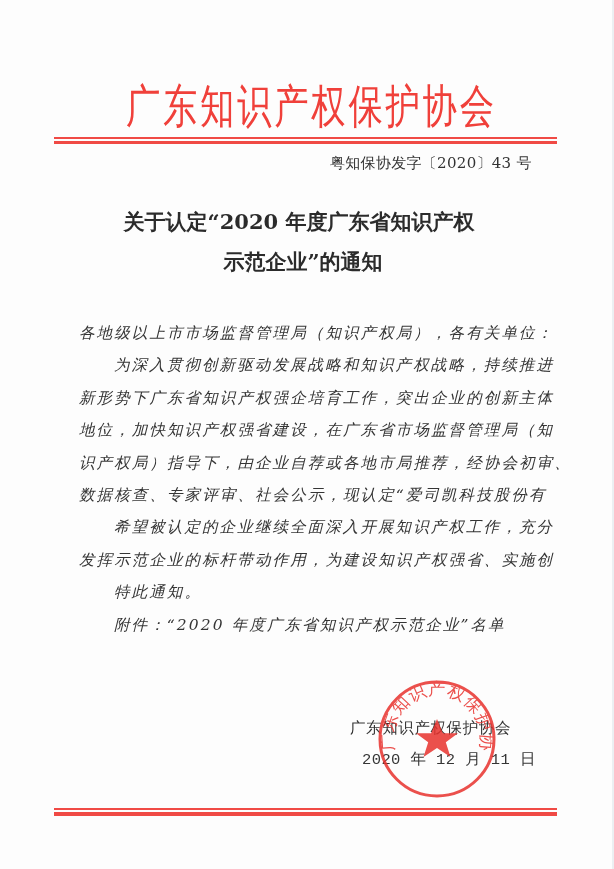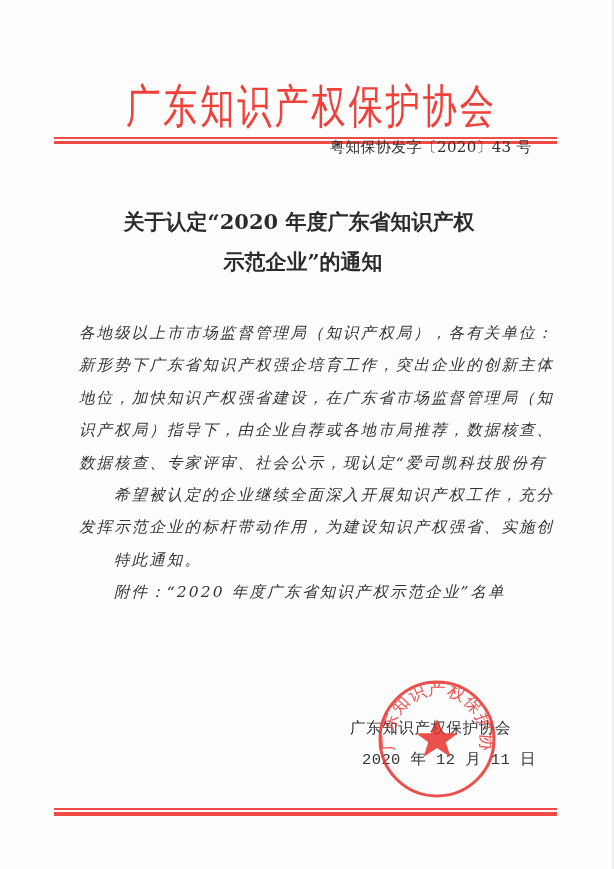--- a/index.html
+++ b/index.html
@@ -57,21 +57,21 @@
     background: #f04a45;
   }
   .rule-top-thin { top: 137px; height: 2px; }
   .rule-top-thick { top: 141px; height: 3px; }
   .rule-bottom-thin { top: 808px; height: 2px; }
   .rule-bottom-thick { top: 812px; height: 4px; }
 
   .doc-number {
     position: absolute;
     left: 330px;
-    top: 136px;
+    top: 152px;
     width: 210px;
     font-size: 15px;
     line-height: 22px;
     color: #333;
     letter-spacing: 0.3px;
     white-space: nowrap;
   }
 
   .title-line {
     position: absolute;
@@ -150,23 +150,24 @@
   <div class="red-rule rule-top-thin"></div>
   <div class="red-rule rule-top-thick"></div>
 
   <div class="doc-number">粤知保协发字〔2020〕43 号</div>
 
   <div class="title-line title-line-1">关于认定“2020 年度广东省知识产权</div>
   <div class="title-line title-line-2">示范企业”的通知</div>
 
   <div class="body-text">
     <p>各地级以上市市场监督管理局（知识产权局），各有关单位：</p>
+    <p class="indent">为深入贯彻创新驱动发展战略和知识产权战略，持续推进</p>
     <p>新形势下广东省知识产权强企培育工作，突出企业的创新主体</p>
     <p>地位，加快知识产权强省建设，在广东省市场监督管理局（知</p>
-    <p>识产权局）指导下，由企业自荐或各地市局推荐，数据核查、</p>
+    <p>识产权局）指导下，由企业自荐或各地市局推荐，经协会初审、</p>
     <p>数据核查、专家评审、社会公示，现认定“爱司凯科技股份有</p>
     <p class="indent">希望被认定的企业继续全面深入开展知识产权工作，充分</p>
     <p>发挥示范企业的标杆带动作用，为建设知识产权强省、实施创</p>
     <p class="indent">特此通知。</p>
     <p class="indent">附件：“2020 年度广东省知识产权示范企业”名单</p>
   </div>
 
   <div class="signature-block">
     <div class="sig-org">广东知识产权保护协会</div>
     <div class="sig-date">2020 年 12 月 11 日</div>

